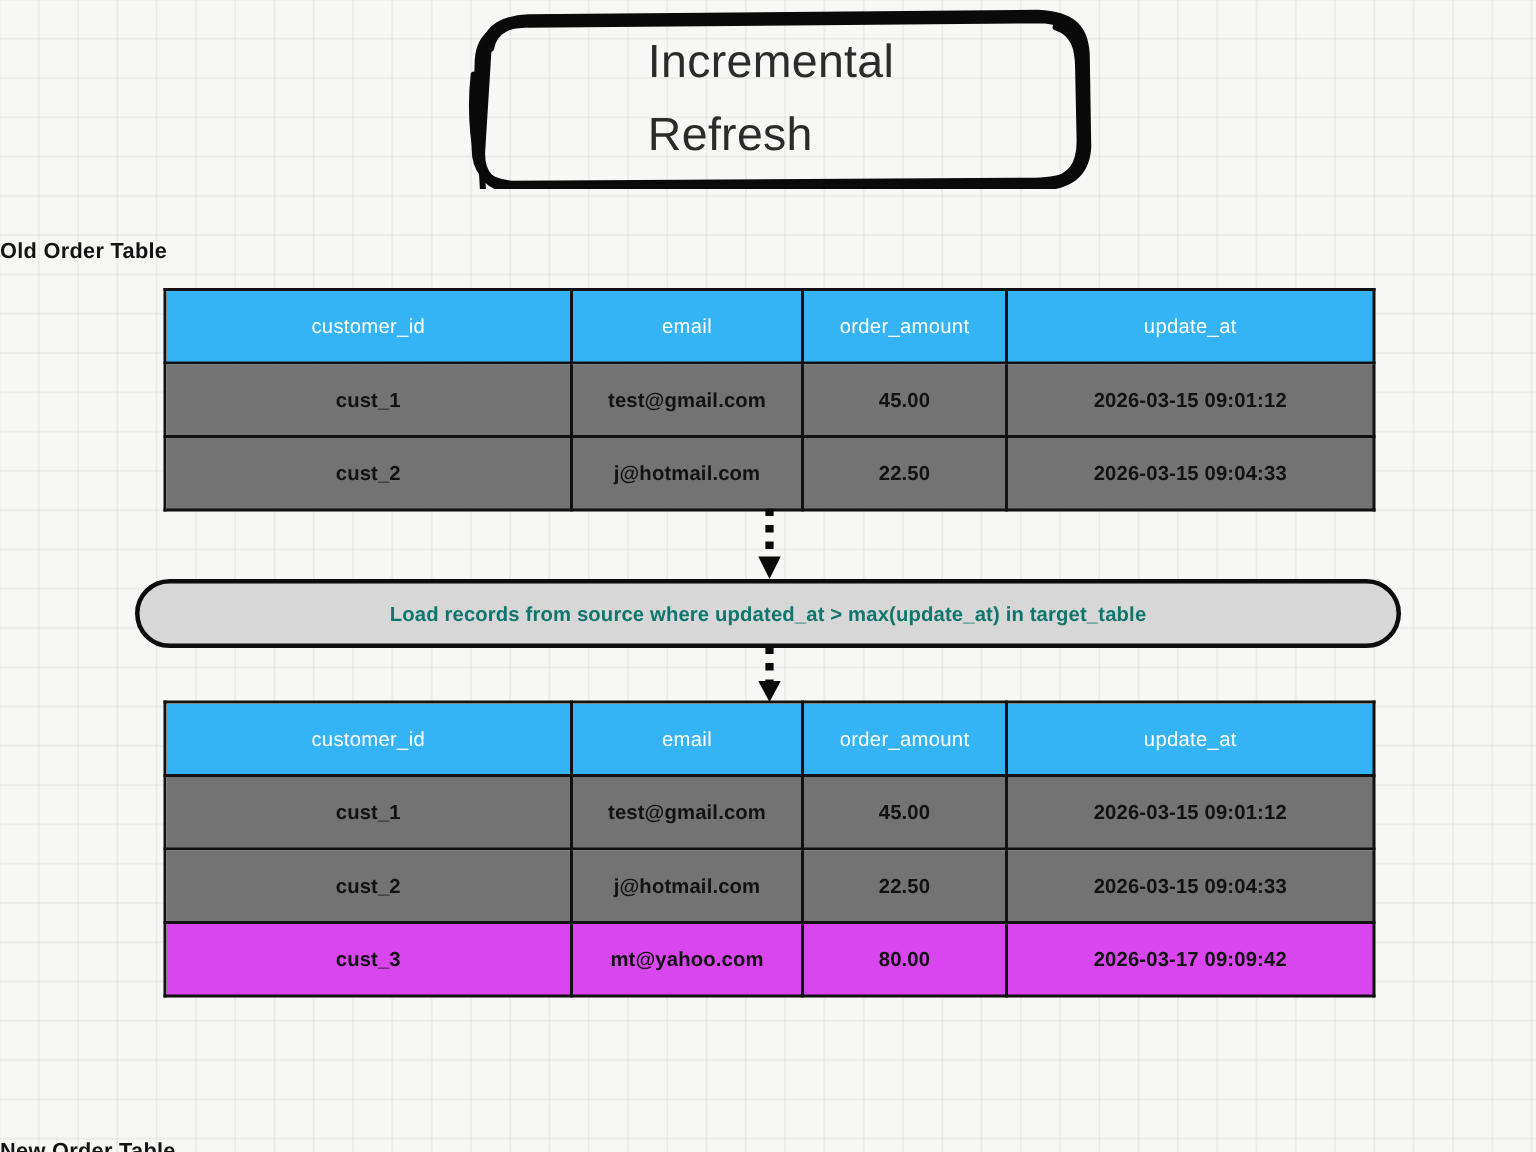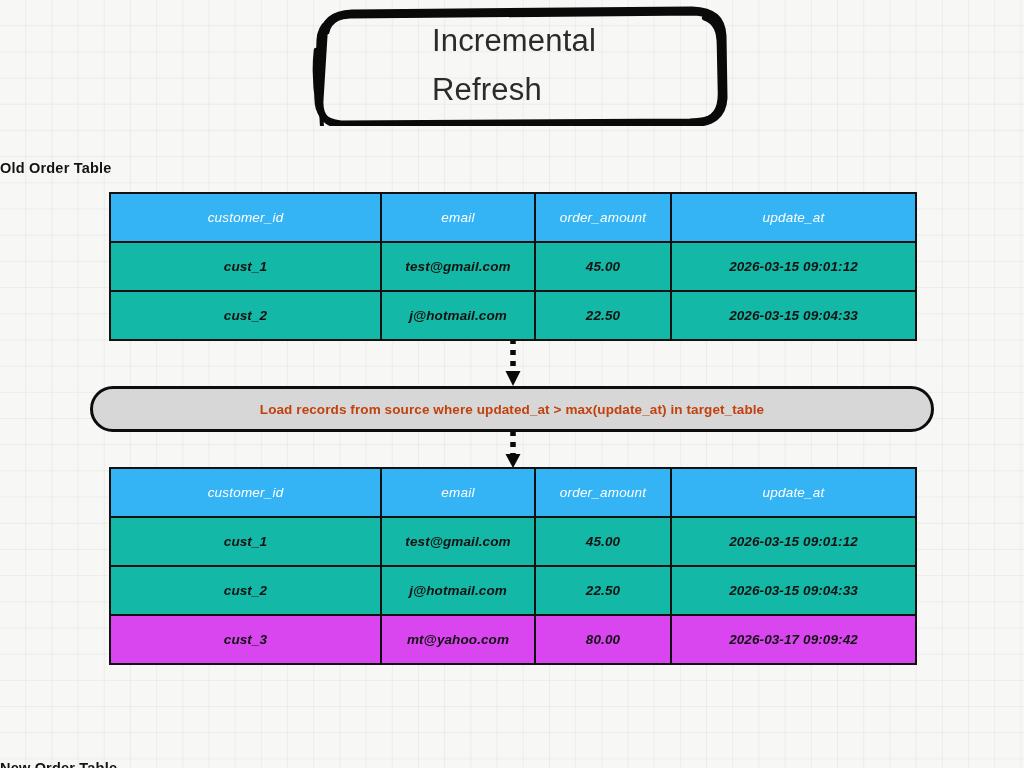--- a/index.html
+++ b/index.html
@@ -69,21 +69,20 @@
   #caption-new { top: 760px; left: 0; }
 
   
   .data-table {
     position: absolute;
     left: 109px;
     width: 806px;
     border-collapse: collapse;
     table-layout: fixed;
     border: 2.5px solid #111;
-    font-style: italic;
   }
   #table-old  { top: 192px; }
   #table-new  { top: 467px; }
 
   .data-table col.c-customer { width: 271px; }
   .data-table col.c-email    { width: 154px; }
   .data-table col.c-amount   { width: 136px; }
   .data-table col.c-updated  { width: 245px; }
 
   .data-table th,
@@ -97,21 +96,21 @@
   .data-table thead th {
     background: #35b4f5;
     color: #ffffff;
     font-size: 13.5px;
     font-weight: 400;
     height: 47px;
     letter-spacing: 0.2px;
   }
 
   .data-table tbody td {
-    background: #14b8a6;
+    background: #737373;
     color: #121212;
     font-size: 13.5px;
     font-weight: bold;
     height: 47px;
     letter-spacing: 0.1px;
   }
   .data-table tbody tr.new-row td {
     background: #d946ef;
   }
 
@@ -124,21 +123,21 @@
     height: 46px;
     background: #d7d7d7;
     border: 3.5px solid #0d0d0d;
     border-radius: 26px;
     box-sizing: border-box;
     display: flex;
     align-items: center;
     justify-content: center;
     font-size: 13.5px;
     font-weight: bold;
-    color: #c2410c;
+    color: #0f766e;
     letter-spacing: 0.1px;
   }
 
   
   .arrow-connector {
     position: absolute;
     left: 504px;
     width: 18px;
   }
   #arrow-top    { top: 339px; height: 48px; }

